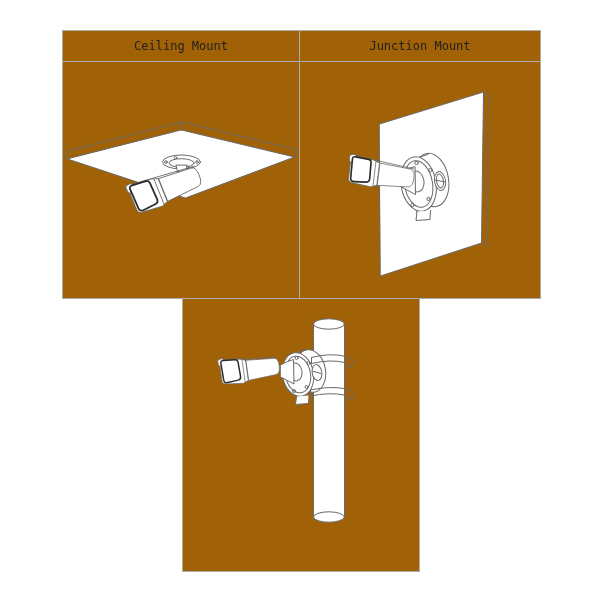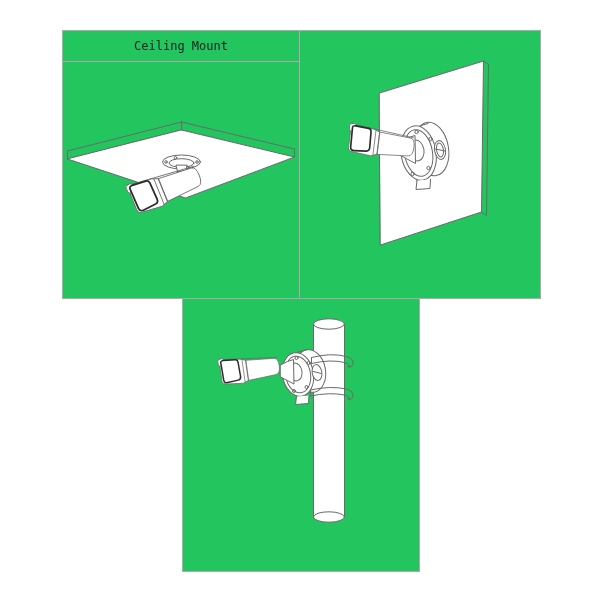--- a/index.html
+++ b/index.html
@@ -1,18 +1,18 @@
 <!DOCTYPE html>
 <html><head>
 <meta charset="utf-8">
 <style>
   html,body{margin:0;padding:0;background:#ffffff;}
   #canvas{position:relative;width:600px;height:600px;background:#ffffff;overflow:hidden;
           font-family:"DejaVu Sans Mono", monospace;}
-  .panel{position:absolute;border:1.5px solid #ababab;background:#22c55e;box-sizing:border-box;text-align:right;}
+  .panel{position:absolute;border:1.5px solid #ababab;background:#a16207;box-sizing:border-box;text-align:right;}
   #panel-ceiling{left:62px;top:30px;width:238px;height:269px;}
   #panel-junction{left:299px;top:30px;width:242px;height:269px;}
   #panel-pole{left:182px;top:298px;width:238px;height:274px;}
   .title-band{height:30px;border-bottom:1.5px solid #ababab;display:flex;align-items:center;justify-content:center;
               color:#1f1f1f;font-size:12px;white-space:nowrap;}
   #panel-pole .title-band{height:31px;font-size:11px;}
   .content{position:relative;width:100%;}
   .content svg{display:block;width:100%;height:100%;}
   
   .s{stroke:#6a6a6a;stroke-width:1;fill:none;stroke-linecap:round;stroke-linejoin:round;}
@@ -55,20 +55,21 @@
           <path class="sf" d="M112.5,103.5 L114.5,111 L122,111 L123.5,103.5 Z"></path>
           <ellipse class="s" cx="118.2" cy="111" rx="4" ry="1.6"></ellipse>
         </g>
         <path class="sf" d="M113.5,110 Q110,120 120,124 L131,121 Q127,113 127.5,108.5 Z"></path>
         <use href="#cam" transform="translate(137,112) rotate(-22) scale(0.82)"></use>
       </svg>
     </div>
   </div>
 
   <div class="panel" id="panel-junction">
+    <div class="title-band">Junction Mount</div>
     <div class="content" style="height:236px;">
       <svg viewBox="0 0 239 236">
         <g>
           <path class="sf" d="M79,62 L183,30 L181,181 L80,214 Z"></path>
           <path class="s" d="M183,30 L188,33.5 L186,184.5 L181,181"></path>
         </g>
         <g>
           <ellipse class="sf" cx="131" cy="118" rx="17" ry="27" transform="rotate(-10 131 118)"></ellipse>
           <path class="s" d="M114.5,96.5 L127.5,92.5 M116,150 L129,145.5"></path>
           <ellipse class="sf" cx="118" cy="122" rx="17.5" ry="27.5" transform="rotate(-10 118 122)"></ellipse>

